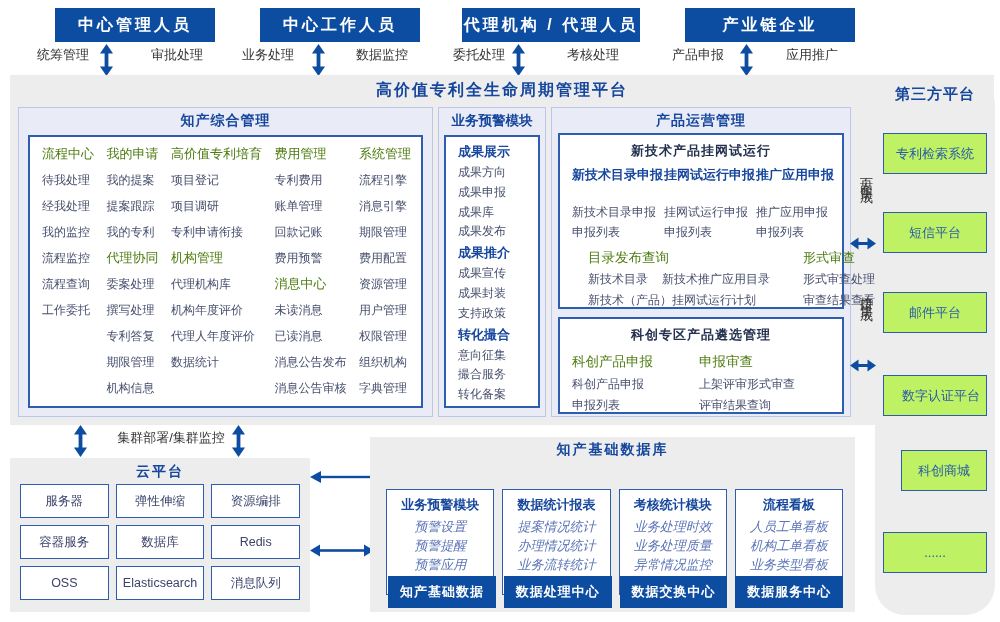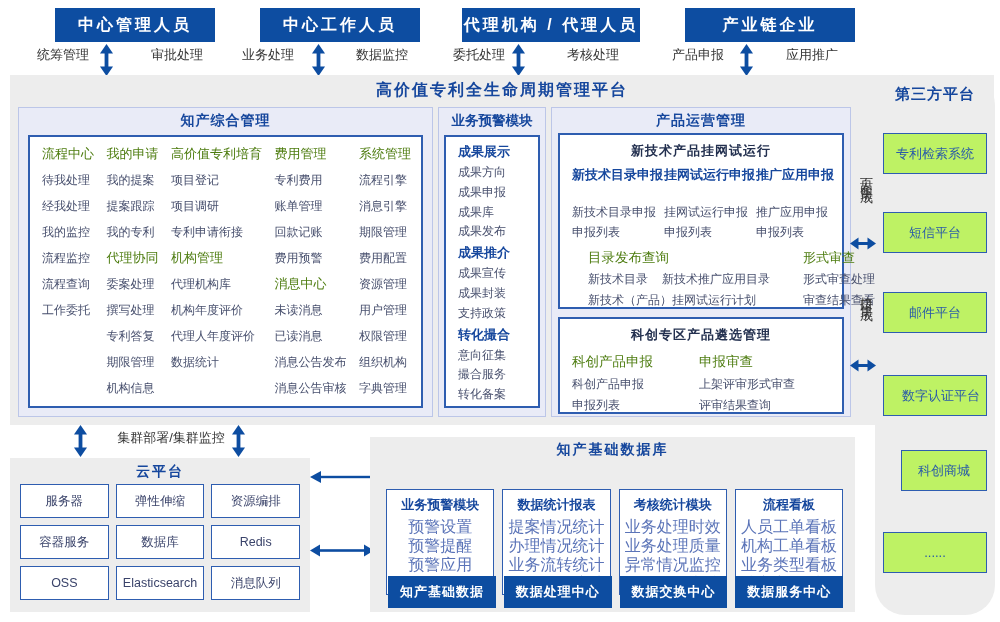--- a/index.html
+++ b/index.html
@@ -55,21 +55,21 @@
   #cloud-grid { position:absolute; left:10px; right:10px; top:26px; bottom:12px;
     display:grid; grid-template-columns:repeat(3,1fr); gap:7px; }
   .cloud-box { background:#fff; border:1.5px solid #2e5db0; display:flex; align-items:center;
     justify-content:center; font-size:12.5px; color:#3a436a; }
 
   
   #db-panel { left:370px; top:437px; width:485px; height:175px; background:#ededed; }
   #db-modules { position:absolute; left:16px; right:12px; top:25px; height:106px; display:flex; gap:8px;margin-top:27px; }
   .db-module { flex:1; background:#fff; border:1.5px solid #2e5db0; padding-top:3px; text-align:center; }
   .db-h { font-size:13px; font-weight:bold; color:#16479d; line-height:24px; white-space:nowrap; }
-  .db-item { font-size:16px; color:#5b74b8; line-height:19px; white-space:nowrap; }
+  .db-item { font-size:13px; color:#5b74b8; line-height:19px; white-space:nowrap;font-style:italic; }
   #db-bars { position:absolute; left:18px; right:12px; top:139px; height:32px; display:flex; gap:8px; }
   .db-bar { flex:1; background:#0d4da1; color:#fff; font-size:13px; font-weight:bold;
     display:flex; align-items:center; justify-content:center; letter-spacing:1px; }
 
   
   #tp-panel { left:875px; top:75px; width:120px; height:540px; background:#ededed;border-radius:30px; }
   #tp-title { width:100%; top:10px; text-align:center; font-size:15px; font-weight:bold;
     color:#16479d; letter-spacing:1px; position:absolute; }
   .tp-box { position:absolute; left:8px; right:8px; height:41px; background:#bef264;
     border:1.5px solid #2e5db0; display:flex; align-items:center; justify-content:center;

